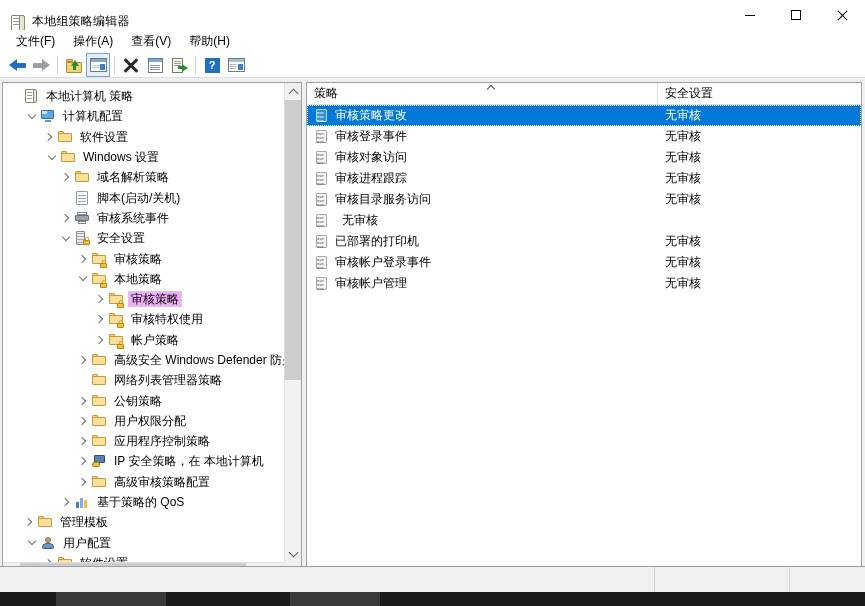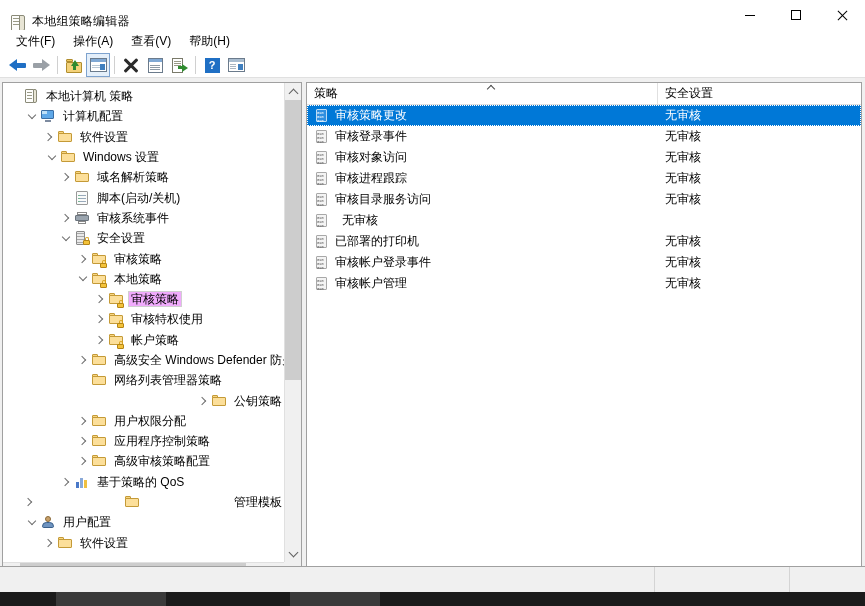--- a/index.html
+++ b/index.html
@@ -594,21 +594,21 @@
               <div class="g"></div>
             </div>
             <div class="ticon">
               <div class="fd">
                 <div class="t"></div>
                 <div class="b"></div>
               </div>
             </div>
             <span class="lbl">网络列表管理器策略</span>
           </div>
-          <div class="trow" style="padding-left: 72px; justify-content: flex-end;">
+          <div class="trow" style="padding-left: 72px;">
             <div class="chev ">
               <div class="g"></div>
             </div>
             <div class="ticon">
               <div class="fd">
                 <div class="t"></div>
                 <div class="b"></div>
               </div>
             </div>
             <span class="lbl">公钥策略</span>
@@ -629,20 +629,32 @@
             <div class="chev ">
               <div class="g"></div>
             </div>
             <div class="ticon">
               <div class="fd">
                 <div class="t"></div>
                 <div class="b"></div>
               </div>
             </div>
             <span class="lbl">应用程序控制策略</span>
+          </div>
+          <div class="trow" style="padding-left: 72px;">
+            <div class="chev ">
+              <div class="g"></div>
+            </div>
+            <div class="ticon">
+              <div class="ipsec">
+                <div class="mm"></div>
+                <div class="key"></div>
+              </div>
+            </div>
+            <span class="lbl">IP 安全策略，在 本地计算机</span>
           </div>
           <div class="trow" style="padding-left: 72px;">
             <div class="chev ">
               <div class="g"></div>
             </div>
             <div class="ticon">
               <div class="fd">
                 <div class="t"></div>
                 <div class="b"></div>
               </div>
@@ -655,21 +667,21 @@
             </div>
             <div class="ticon">
               <div class="qos">
                 <i class="a"></i>
                 <i class="b"></i>
                 <i class="c"></i>
               </div>
             </div>
             <span class="lbl">基于策略的 QoS</span>
           </div>
-          <div class="trow" style="padding-left: 18px; justify-content: space-between;">
+          <div class="trow" style="padding-left: 18px;">
             <div class="chev ">
               <div class="g"></div>
             </div>
             <div class="ticon">
               <div class="fd">
                 <div class="t"></div>
                 <div class="b"></div>
               </div>
             </div>
             <span class="lbl">管理模板</span>

